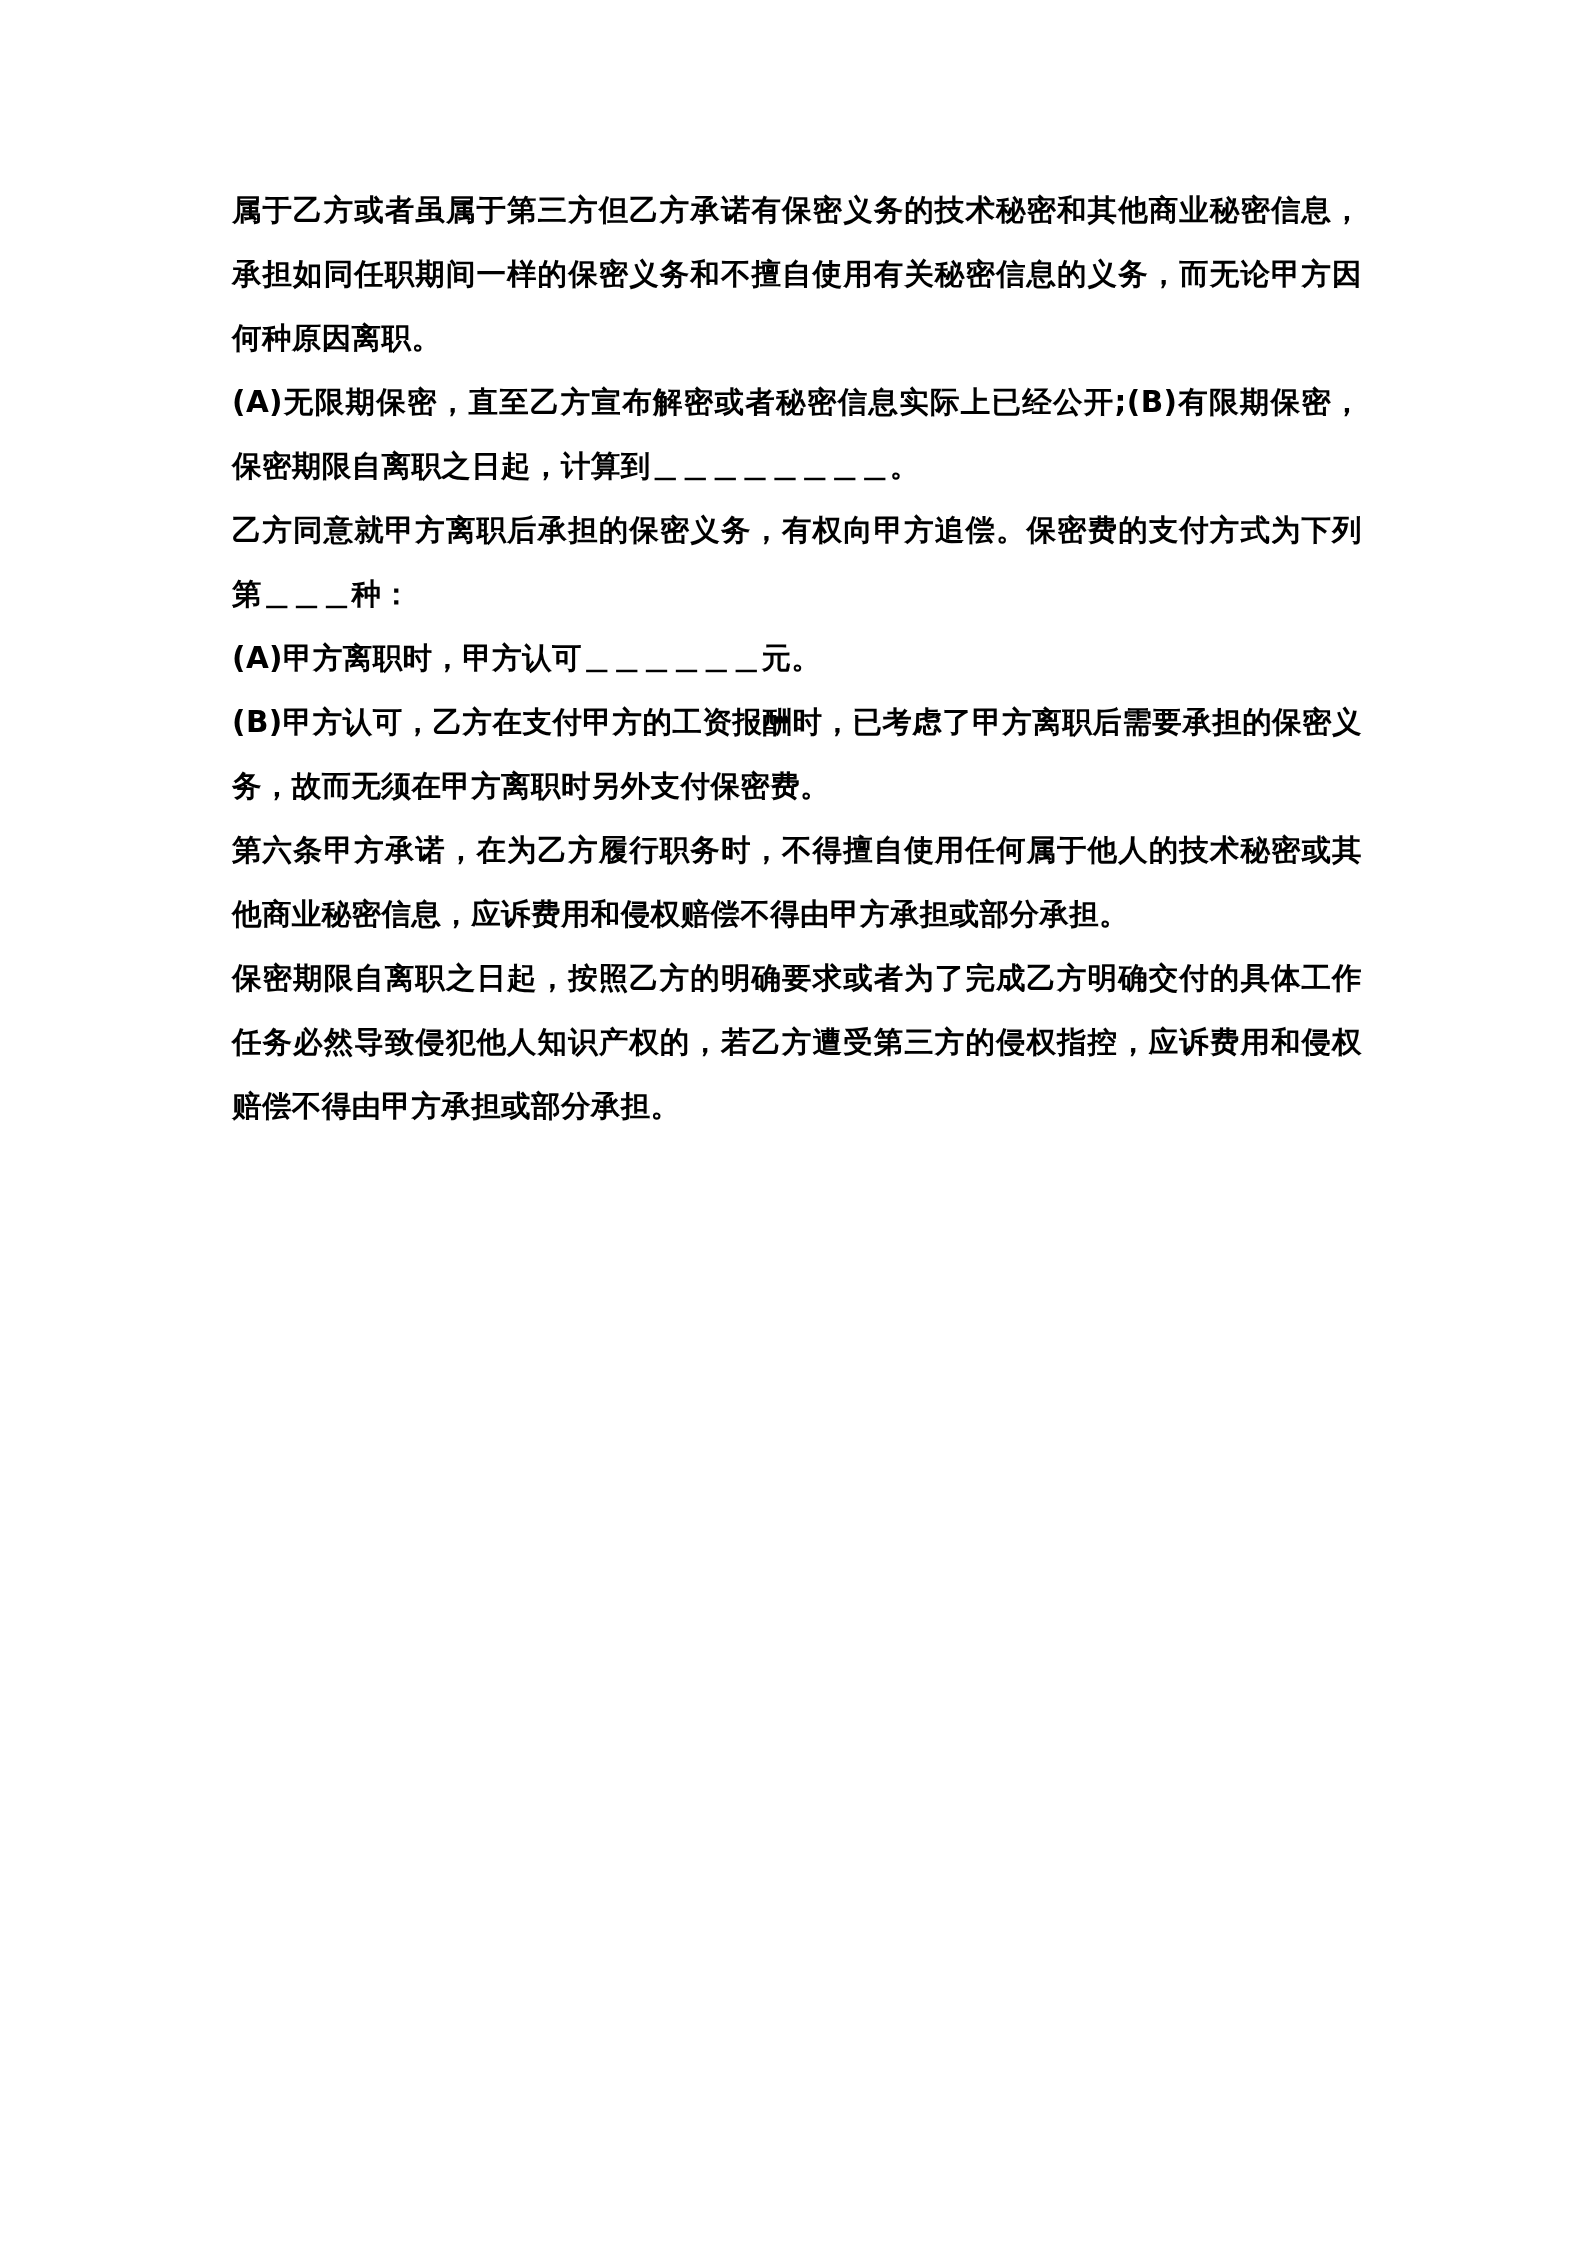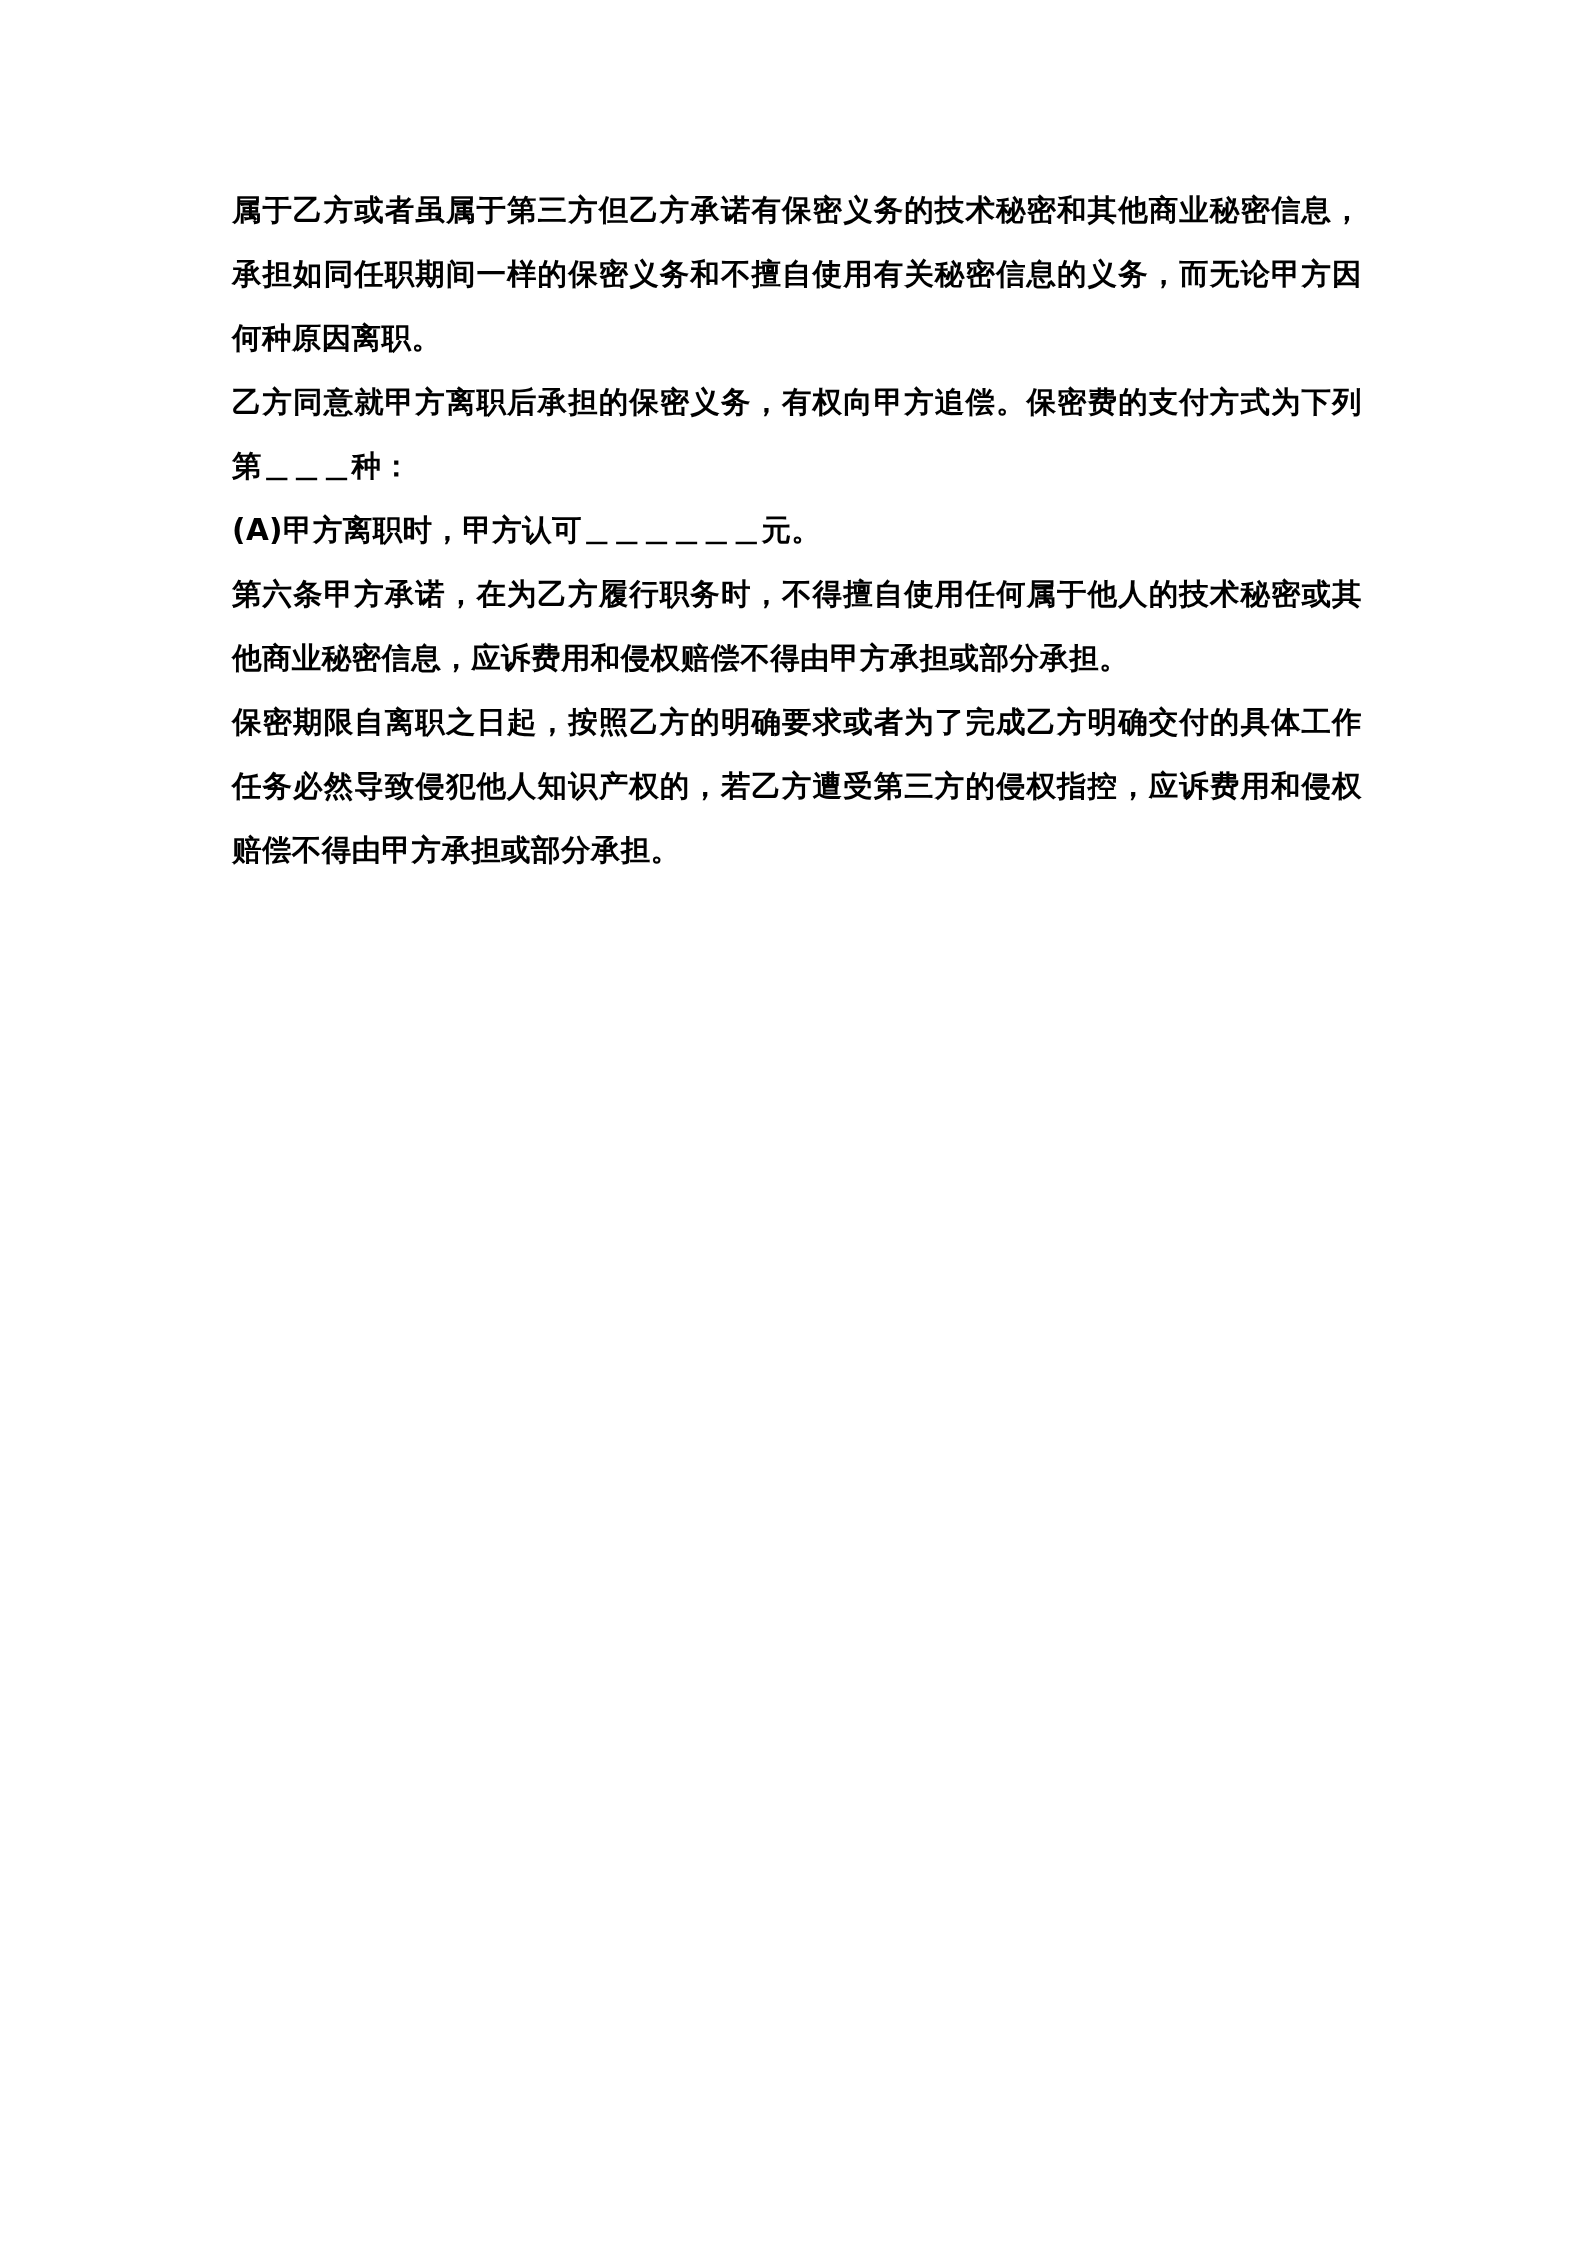--- a/index.html
+++ b/index.html
@@ -33,18 +33,20 @@
     margin: 0 0 0 0;
     white-space: pre-wrap;
   }
 </style>
 </head>
 <body>
 
 <div class="page">
   <div class="doc-body">
     <p class="para">属于乙方或者虽属于第三方但乙方承诺有保密义务的技术秘密和其他商业秘密信息，承担如同任职期间一样的保密义务和不擅自使用有关秘密信息的义务，而无论甲方因何种原因离职。</p>
+    <p class="para">(A)无限期保密，直至乙方宣布解密或者秘密信息实际上已经公开;(B)有限期保密，保密期限自离职之日起，计算到＿＿＿＿＿＿＿＿。</p>
     <p class="para">乙方同意就甲方离职后承担的保密义务，有权向甲方追偿。保密费的支付方式为下列第＿＿＿种：</p>
     <p class="para">(A)甲方离职时，甲方认可＿＿＿＿＿＿元。</p>
+    <p class="para">(B)甲方认可，乙方在支付甲方的工资报酬时，已考虑了甲方离职后需要承担的保密义务，故而无须在甲方离职时另外支付保密费。</p>
     <p class="para">第六条甲方承诺，在为乙方履行职务时，不得擅自使用任何属于他人的技术秘密或其他商业秘密信息，应诉费用和侵权赔偿不得由甲方承担或部分承担。</p>
     <p class="para">保密期限自离职之日起，按照乙方的明确要求或者为了完成乙方明确交付的具体工作任务必然导致侵犯他人知识产权的，若乙方遭受第三方的侵权指控，应诉费用和侵权赔偿不得由甲方承担或部分承担。</p>
   </div>
 </div>
 
 </body></html>

